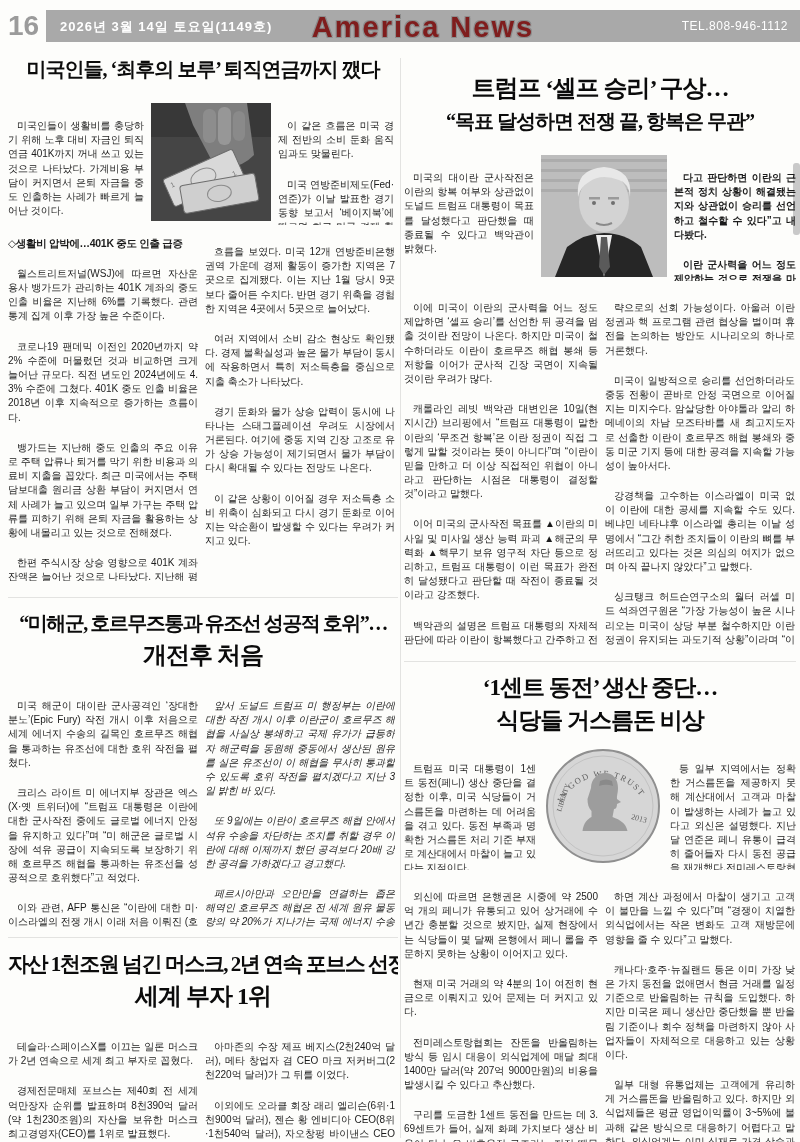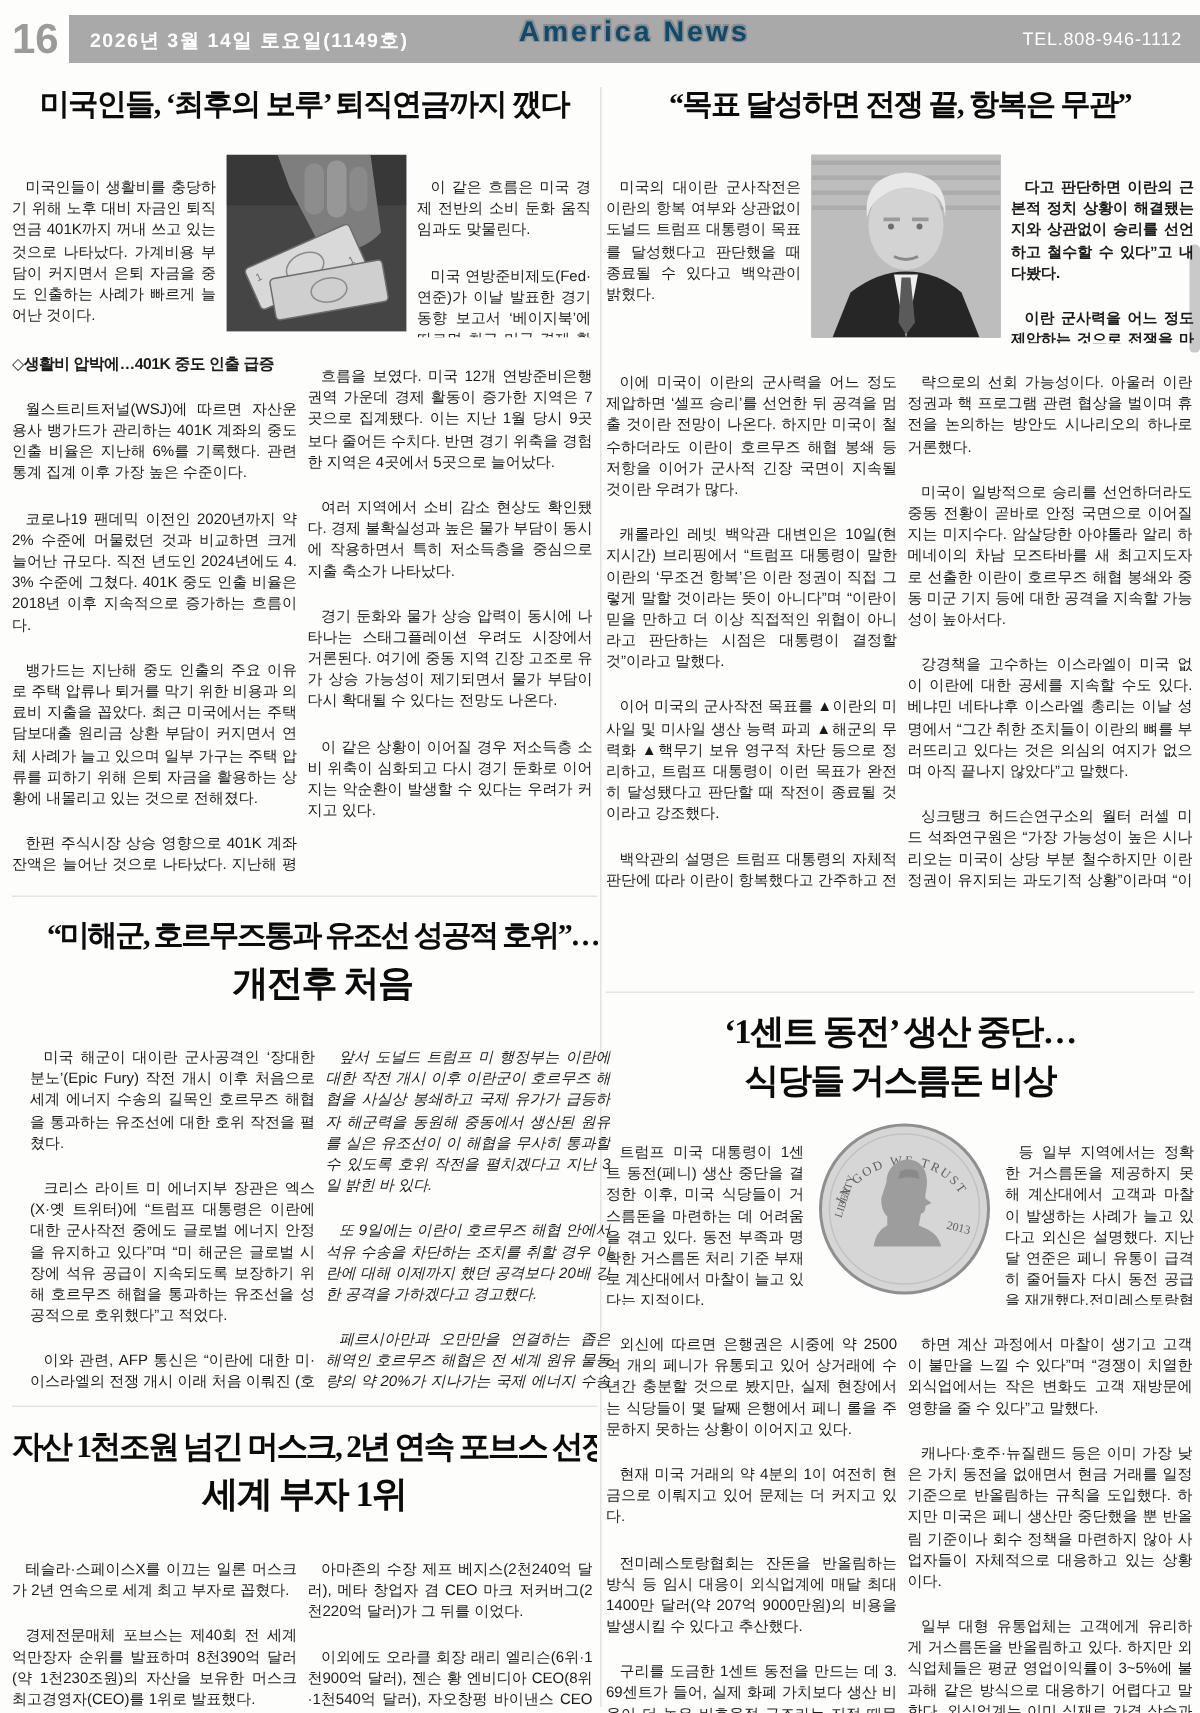--- a/index.html
+++ b/index.html
@@ -2,22 +2,22 @@
 <html><head>
 <meta charset="utf-8">
 <style>
   html,body{margin:0;padding:0;background:#ffffff;}
   .page{position:relative;width:800px;height:1142px;background:#fdfdfb;overflow:hidden;
         font-family:"Liberation Sans","DejaVu Sans",sans-serif;color:#1b1b1b;}
   
   .pageno{position:absolute;left:8px;top:10px;font-size:28px;font-weight:bold;color:#9b9b9b;}
   .topbar{position:absolute;left:46px;top:10px;right:0;height:32px;background:#a9a9a9;}
   .date{position:absolute;left:14px;top:8px;font-size:13px;font-weight:bold;color:#ffffff;letter-spacing:1px;}
-  .mast{position:absolute;left:0;right:0;top:1px;text-align:center;font-size:19px;font-weight:bold;
-        color:#0c4a6e;letter-spacing:2px;
+  .mast{position:absolute;left:0;right:0;top:1px;text-align:center;font-size:29px;font-weight:bold;
+        color:#7f1d1d;letter-spacing:2px;
         text-shadow:1px 1px 0 #8d8d8d,-1px -1px 0 #8d8d8d,1px -1px 0 #8d8d8d,-1px 1px 0 #8d8d8d;}
   .tel{position:absolute;right:12px;top:9px;font-size:12px;color:#ffffff;letter-spacing:.5px;}
   
   .vrule{position:absolute;left:400px;top:58px;width:1px;height:1080px;background:#e3e3e1;}
   .hrule{position:absolute;height:1px;background:#e3e3e1;}
   
   .article{position:absolute;overflow:hidden;}
   .hl{font-family:"Liberation Serif","DejaVu Serif",serif;font-weight:bold;color:#0b0b0b;
       text-align:center;margin:0;letter-spacing:-1px;white-space:nowrap;}
   .hl-a1{font-size:24px;padding:16px 0 4px;}
@@ -98,20 +98,21 @@
       <div class="col" style="width:190px;">
           <p class="para">흐름을 보였다. 미국 12개 연방준비은행 권역 가운데 경제 활동이 증가한 지역은 7곳으로 집계됐다. 이는 지난 1월 당시 9곳보다 줄어든 수치다. 반면 경기 위축을 경험한 지역은 4곳에서 5곳으로 늘어났다.</p>
           <p class="para">여러 지역에서 소비 감소 현상도 확인됐다. 경제 불확실성과 높은 물가 부담이 동시에 작용하면서 특히 저소득층을 중심으로 지출 축소가 나타났다.</p>
           <p class="para">경기 둔화와 물가 상승 압력이 동시에 나타나는 스태그플레이션 우려도 시장에서 거론된다. 여기에 중동 지역 긴장 고조로 유가 상승 가능성이 제기되면서 물가 부담이 다시 확대될 수 있다는 전망도 나온다.</p>
           <p class="para">이 같은 상황이 이어질 경우 저소득층 소비 위축이 심화되고 다시 경기 둔화로 이어지는 악순환이 발생할 수 있다는 우려가 커지고 있다.</p>
         </div>
     </div>
   </section>
 
   <section class="article" style="left:404px;top:56px;width:392px;height:604px;">
+    <h2 class="hl hl-a1">트럼프 ‘셀프 승리’ 구상…</h2>
     <h2 class="hl hl-b1">“목표 달성하면 전쟁 끝, 항복은 무관”</h2>
     <div class="row" style="height:126px;">
       <div class="col" style="width:130px;">
           <p class="para">미국의 대이란 군사작전은 이란의 항복 여부와 상관없이 도널드 트럼프 대통령이 목표를 달성했다고 판단했을 때 종료될 수 있다고 백악관이 밝혔다.</p>
         </div>
       <div class="photo" style="width:126px;height:122px;">
         <svg width="126" height="122" viewBox="0 0 126 122">
           <rect width="126" height="122" fill="#bdbdbd"></rect>
           <g fill="#acacac">
             <rect y="4" width="126" height="3"></rect>
@@ -146,21 +147,21 @@
         </div>
       <div class="col" style="width:190px;">
           <p class="para">략으로의 선회 가능성이다. 아울러 이란 정권과 핵 프로그램 관련 협상을 벌이며 휴전을 논의하는 방안도 시나리오의 하나로 거론했다.</p>
           <p class="para">미국이 일방적으로 승리를 선언하더라도 중동 전황이 곧바로 안정 국면으로 이어질지는 미지수다. 암살당한 아야톨라 알리 하메네이의 차남 모즈타바를 새 최고지도자로 선출한 이란이 호르무즈 해협 봉쇄와 중동 미군 기지 등에 대한 공격을 지속할 가능성이 높아서다.</p>
           <p class="para">강경책을 고수하는 이스라엘이 미국 없이 이란에 대한 공세를 지속할 수도 있다. 베냐민 네타냐후 이스라엘 총리는 이날 성명에서 “그간 취한 조치들이 이란의 뼈를 부러뜨리고 있다는 것은 의심의 여지가 없으며 아직 끝나지 않았다”고 말했다.</p>
           <p class="para">싱크탱크 허드슨연구소의 월터 러셀 미드 석좌연구원은 “가장 가능성이 높은 시나리오는 미국이 상당 부분 철수하지만 이란 정권이 유지되는 과도기적 상황”이라며 “이 경우 미국의 군사작전은 근본적인 문제를 해결하지 못하고 세계의 중요한 지역에서 불안정한 세력 균형을 유지하는 데 그친 무분별한 작전으로 기억될 것”이라고 전망했다.</p>
         </div>
     </div>
   </section>
 
-  <section class="article" style="left:20px;top:600px;width:390px;height:336px;">
+  <section class="article" style="left:8px;top:600px;width:390px;height:336px;">
     <h2 class="hl hl-a3">“미해군, 호르무즈통과 유조선 성공적 호위”…</h2>
     <h2 class="hl hl-b3">개전후 처음</h2>
     <div class="row" style="height:244px;">
       <div class="col" style="width:190px;">
           <p class="para">미국 해군이 대이란 군사공격인 ‘장대한 분노’(Epic Fury) 작전 개시 이후 처음으로 세계 에너지 수송의 길목인 호르무즈 해협을 통과하는 유조선에 대한 호위 작전을 펼쳤다.</p>
           <p class="para">크리스 라이트 미 에너지부 장관은 엑스(X·옛 트위터)에 “트럼프 대통령은 이란에 대한 군사작전 중에도 글로벌 에너지 안정을 유지하고 있다”며 “미 해군은 글로벌 시장에 석유 공급이 지속되도록 보장하기 위해 호르무즈 해협을 통과하는 유조선을 성공적으로 호위했다”고 적었다.</p>
           <p class="para">이와 관련, AFP 통신은 “이란에 대한 미·이스라엘의 전쟁 개시 이래 처음 이뤄진 (호위) 작전으로 파악된다”고 짚었다.</p>
         </div>
       <div class="col" style="width:190px;font-style:italic;">
           <p class="para">앞서 도널드 트럼프 미 행정부는 이란에 대한 작전 개시 이후 이란군이 호르무즈 해협을 사실상 봉쇄하고 국제 유가가 급등하자 해군력을 동원해 중동에서 생산된 원유를 실은 유조선이 이 해협을 무사히 통과할 수 있도록 호위 작전을 펼치겠다고 지난 3일 밝힌 바 있다.</p>

